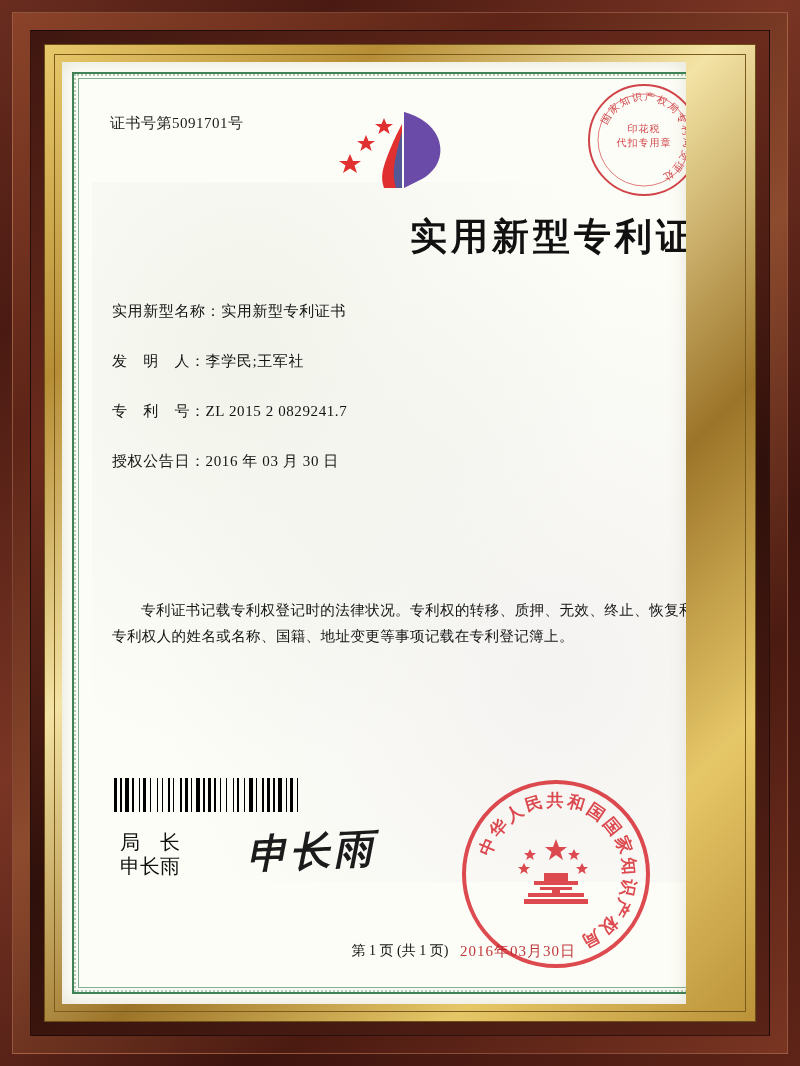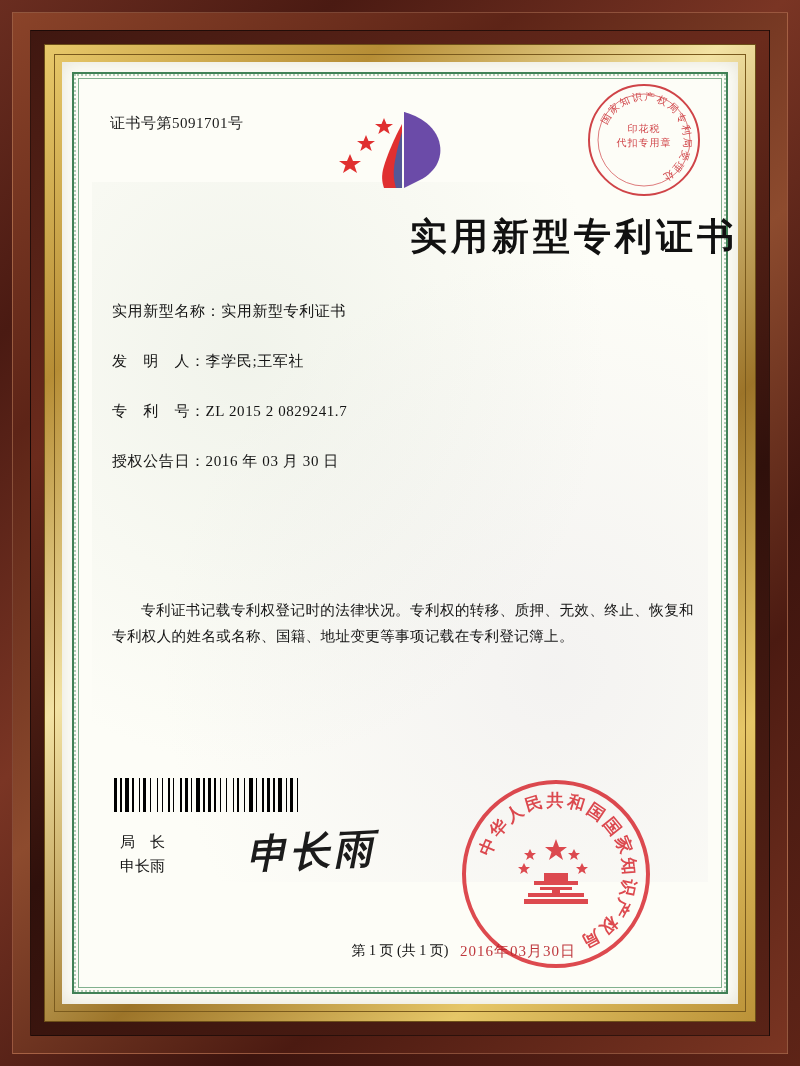--- a/index.html
+++ b/index.html
@@ -49,21 +49,21 @@
   .frame-gold-inner-line {
     position: absolute;
     left: 54px; top: 54px;
     width: 692px; height: 958px;
     box-sizing: border-box;
     border: 1px solid #7a5a1d;
   }
   .paper {
     position: absolute;
     left: 62px; top: 62px;
-    width: 676px; height: 942px;
+    width: 624px; height: 942px;
     background: #fdfdf7;
     box-sizing: border-box;
     box-shadow: inset 0 0 18px rgba(120,110,70,0.18);
     overflow: hidden;
   }
   
   .paper-border-outer {
     position: absolute;
     left: 10px; top: 10px;
     width: 656px; height: 922px;
@@ -200,21 +200,21 @@
     height: 34px;
     background: #000;
     margin-right: 1px;
     vertical-align: top;
   }
 
   .sig-block {
     position: absolute;
     left: 58px;
     top: 768px;
-    font-size: 15px;
+    font-size: 20px;
     color: #111;
     line-height: 24px;
   }
   .signature {
     position: absolute;
     left: 185px;
     top: 762px;
     font-size: 40px;
     color: #1b1b1b;
     font-family: "DejaVu Serif", serif;

